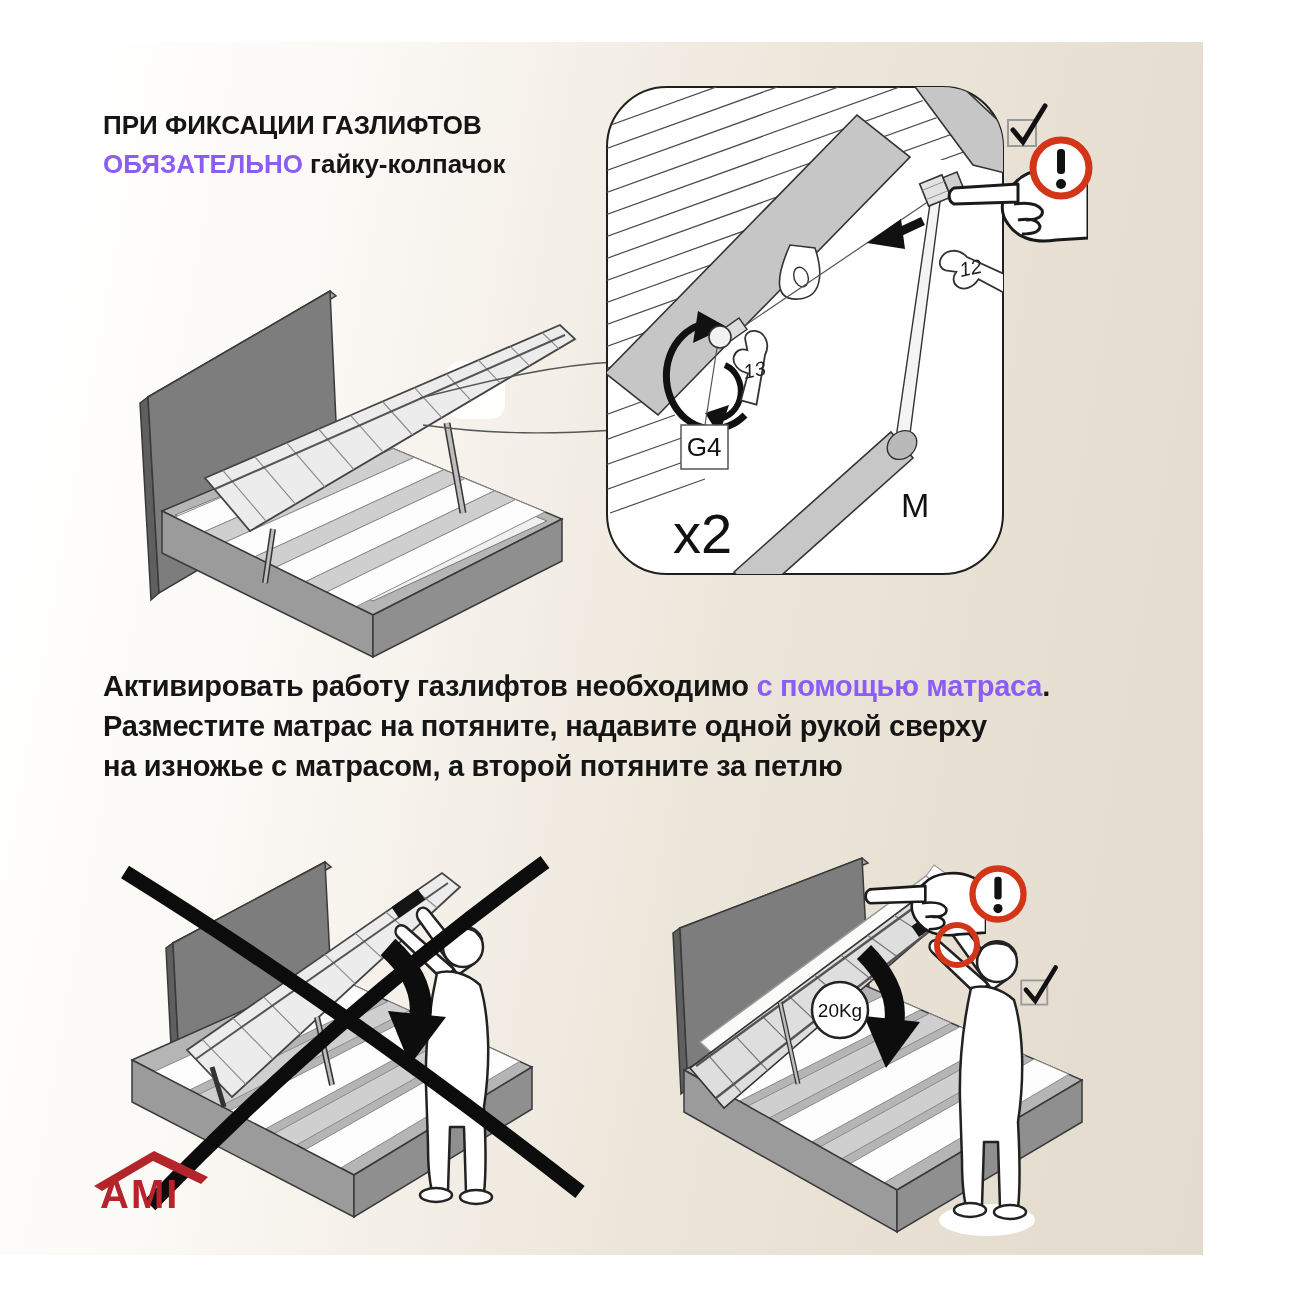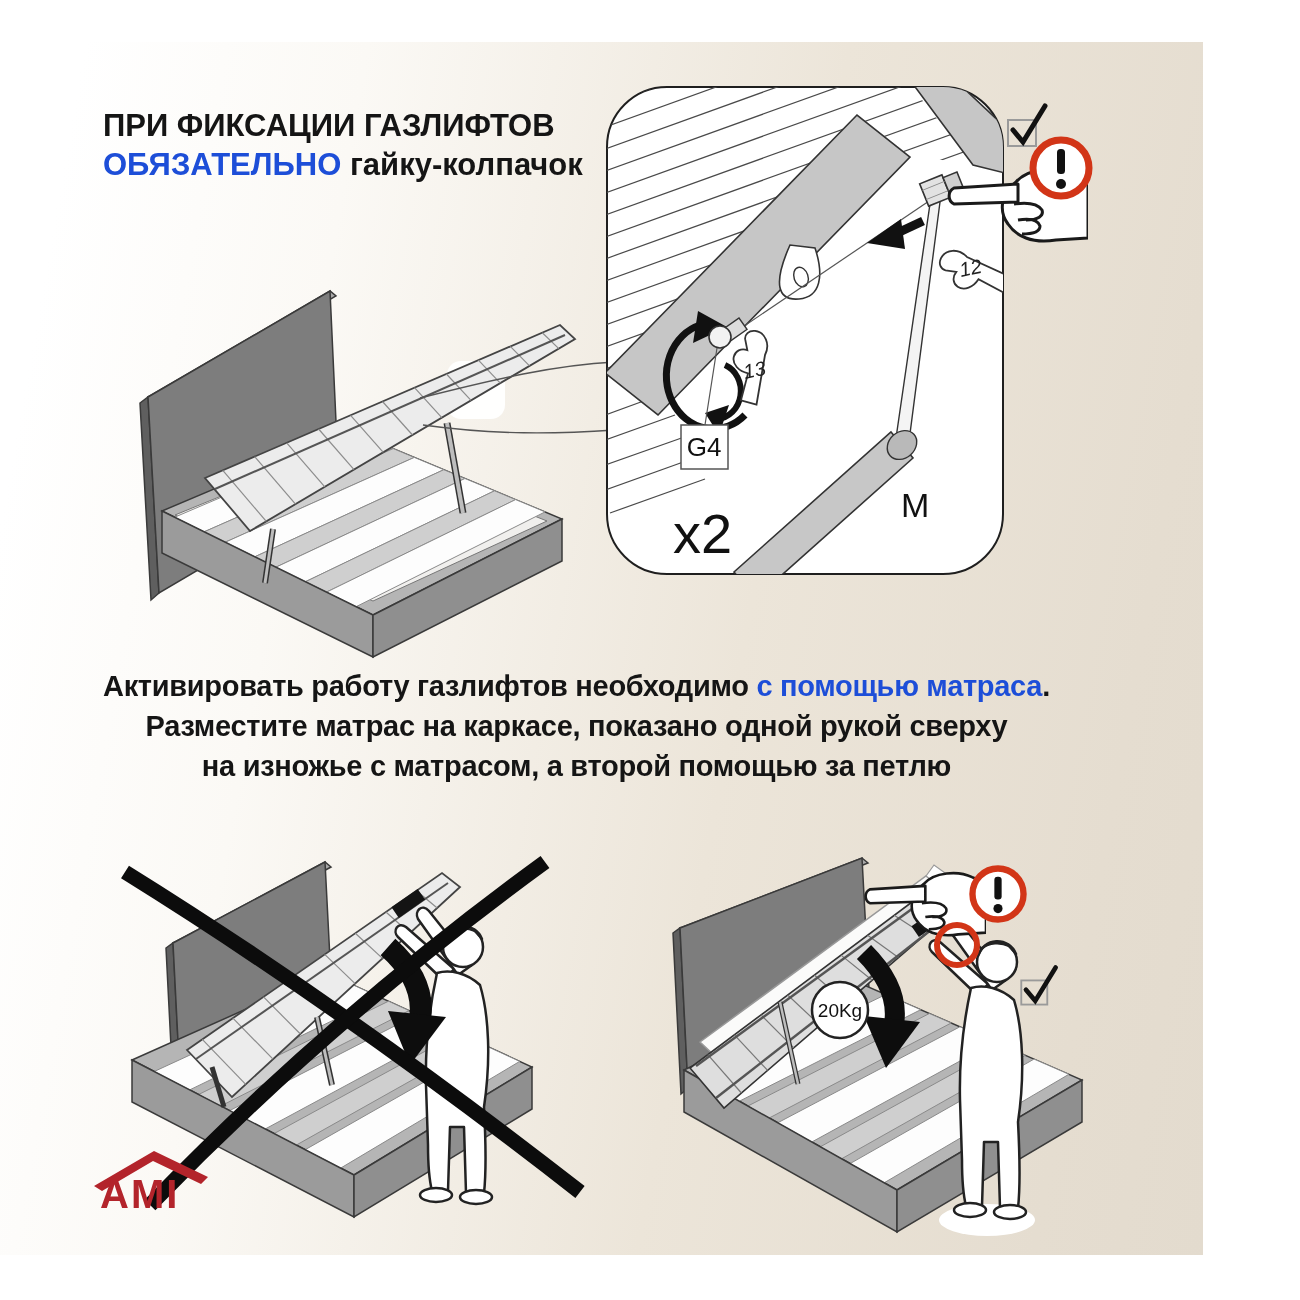--- a/index.html
+++ b/index.html
@@ -1,23 +1,23 @@
 <!DOCTYPE html>
 <html><head>
 <meta charset="utf-8">
 <style>
   html,body{margin:0;padding:0;background:#fff;}
   #page{position:relative;width:1300px;height:1300px;background:#ffffff;overflow:hidden;
         font-family:"Liberation Sans","DejaVu Sans",sans-serif;color:#151515;}
   .abs{position:absolute;}
   .bg-beige{left:0;top:42px;width:1203px;height:1213px;
      background:linear-gradient(100deg,#ffffff 6%,#fbf9f5 26%,#ece5d9 60%,#e5ddd0 88%,#e3dbce 100%);}
-  .heading{left:103px;top:106px;font-size:31px;font-weight:700;line-height:39px;letter-spacing:0;}
-  .para{left:103px;top:666px;font-size:29px;font-weight:700;line-height:40px;letter-spacing:-0.3px;text-align:center;}
-  .red{color:#1d4ed8;}
+  .heading{left:103px;top:106px;font-size:26px;font-weight:700;line-height:39px;letter-spacing:0;}
+  .para{left:103px;top:666px;font-size:29px;font-weight:700;line-height:40px;letter-spacing:-0.3px;}
+  .red{color:#8b5cf6;}
   svg text{font-family:"Liberation Sans","DejaVu Sans",sans-serif;}
 </style>
 </head>
 <body>
 
 <div id="page">
 
   <div class="abs bg-beige"></div>
 
   <div class="abs heading">
@@ -194,22 +194,22 @@
   </svg>
 
   <svg class="abs" style="left:1027px;top:134px" width="68" height="68" viewBox="0 0 68 68">
     <circle cx="34" cy="34" r="28" fill="#fff" stroke="#D23517" stroke-width="7"></circle>
     <rect x="30" y="15" width="8" height="25" rx="3.5" fill="#111"></rect>
     <circle cx="34" cy="50" r="5" fill="#111"></circle>
   </svg>
 
   <div class="abs para">
     <div><span>Активировать работу газлифтов необходимо </span><span class="red">с помощью матраса</span><span>.</span></div>
-    <div><span>Разместите матрас на каркасе, показано одной рукой сверху</span></div>
-    <div><span>на изножье с матрасом, а второй помощью за петлю</span></div>
+    <div><span>Разместите матрас на потяните, надавите одной рукой сверху</span></div>
+    <div><span>на изножье с матрасом, а второй потяните за петлю</span></div>
   </div>
 
   <svg class="abs" style="left:92px;top:845px" width="505" height="380" viewBox="0 0 505 380">
 
     <g stroke="#3a3a3a" stroke-width="1.5">
       <polygon points="74,103 81,98 89,255 82,261" fill="#5f5f5f"></polygon>
       <polygon points="81,98 233,17 239,22 87,104" fill="#a9a9a9"></polygon>
       <polygon points="81,98 233,17 241,173 89,255" fill="#7d7d7d"></polygon>
     </g>
 

